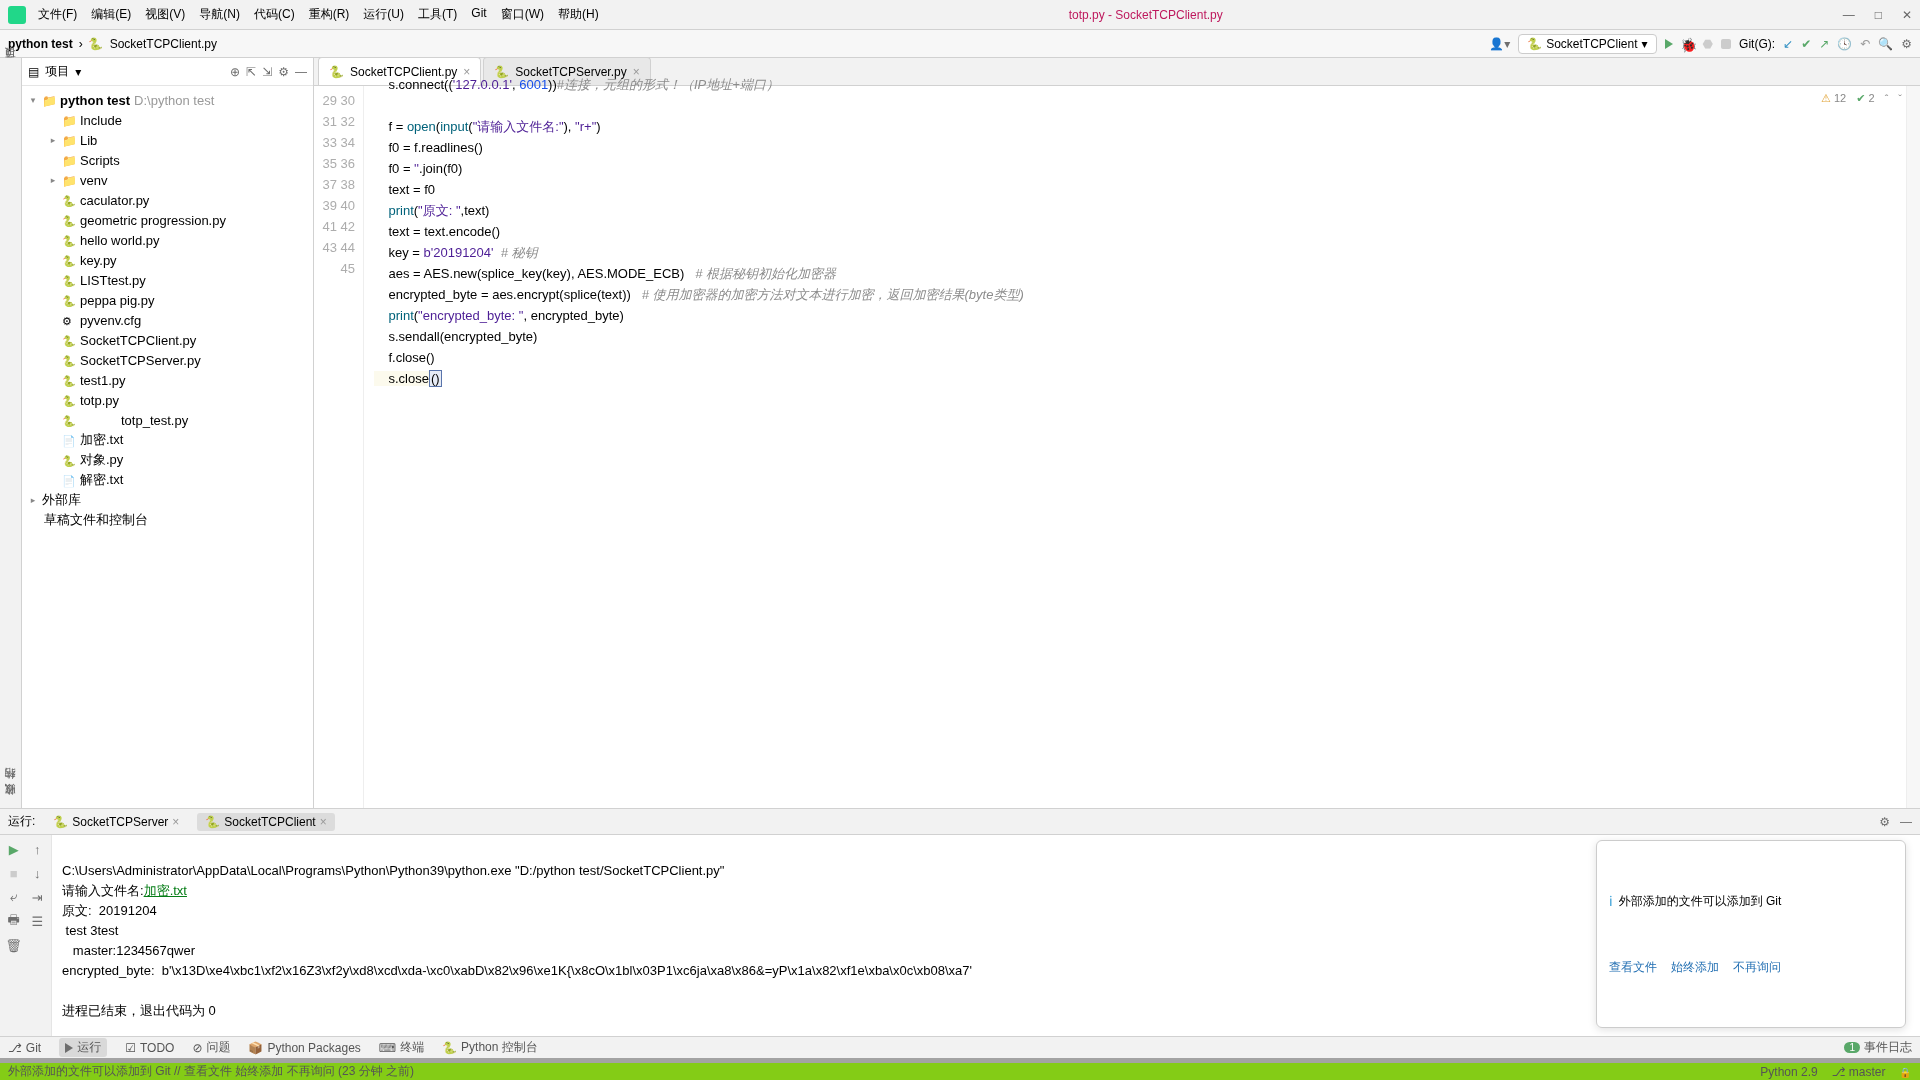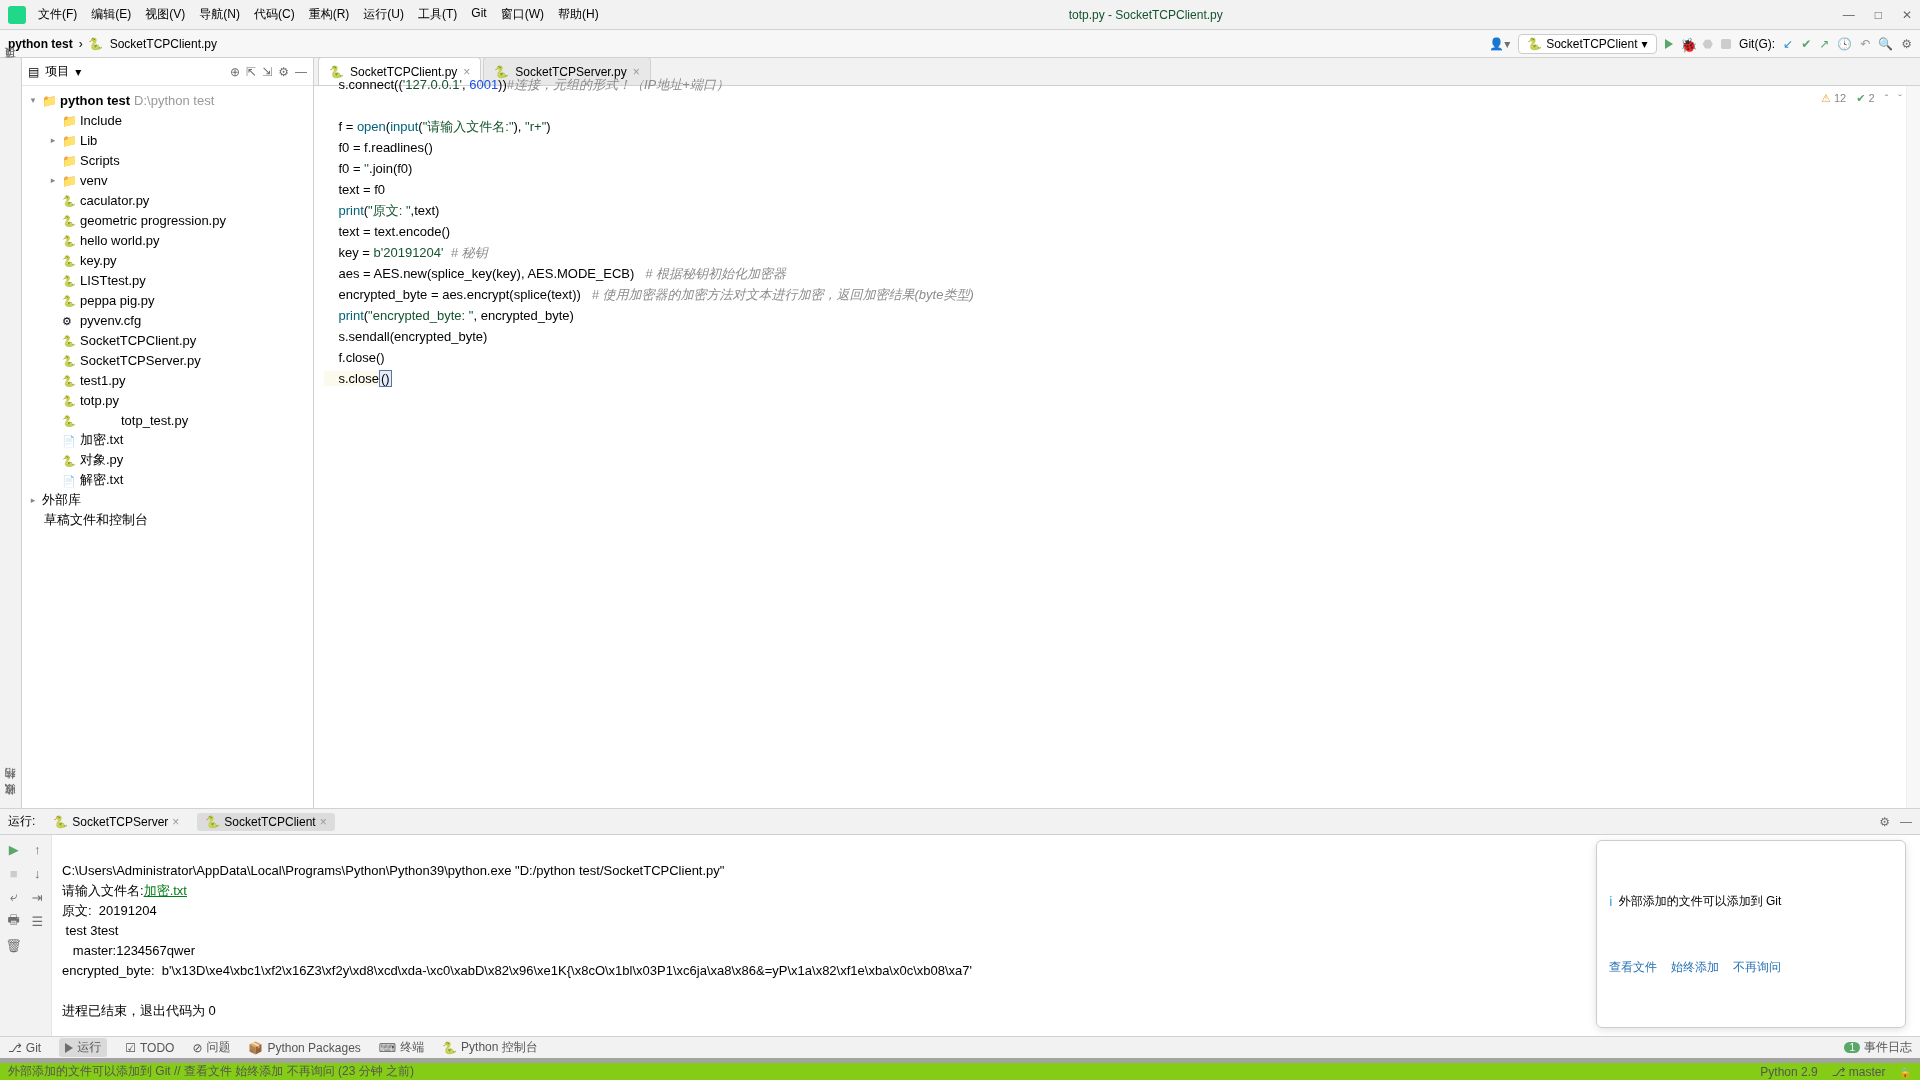--- a/index.html
+++ b/index.html
@@ -1,21 +1,21 @@
 <!DOCTYPE html>
 <html><head>
 <meta charset="utf-8">
 <style>
 * { margin:0; padding:0; box-sizing:border-box; font-family:"Microsoft YaHei",Arial,sans-serif; }
 body { background:#fff; color:#000; font-size:12px; overflow:hidden; width:1920px; height:1080px; }
 .titlebar { height:30px; display:flex; align-items:center; padding:0 8px; background:#f2f2f2; border-bottom:1px solid #d1d1d1; }
 .titlebar .logo { width:18px; height:18px; background:#21d789; border-radius:3px; margin-right:12px; }
 .menu { display:flex; gap:14px; }
 .menu span { cursor:pointer; }
-.titlebar .title { flex:1; text-align:center; color:#14532d; font-size:12px; margin-left:-150px; }
+.titlebar .title { flex:1; text-align:center; color:#be185d; font-size:12px; margin-left:-150px; }
 .winctrl { display:flex; gap:20px; color:#666; }
 .winctrl span { cursor:pointer; }
 .navbar { height:28px; display:flex; align-items:center; padding:0 8px; background:#f7f7f7; border-bottom:1px solid #d1d1d1; }
 .breadcrumb { display:flex; gap:6px; align-items:center; }
 .breadcrumb b { font-weight:bold; }
 .navbar .spacer { flex:1; }
 .navbar .tools { display:flex; align-items:center; gap:8px; }
 .runconfig { border:1px solid #ccc; border-radius:4px; padding:2px 8px; background:#fff; display:flex; align-items:center; gap:4px; }
 .icn { width:14px; height:14px; display:inline-block; }
 .icn.play { border-left:8px solid #59a869; border-top:5px solid transparent; border-bottom:5px solid transparent; width:0; height:0; }
@@ -38,21 +38,21 @@
 .fic.txt::before{content:"📄";font-size:11px;}
 .fic.cfg::before{content:"⚙";font-size:11px;}
 .editor { flex:1; display:flex; flex-direction:column; }
 .tabs { height:28px; display:flex; align-items:flex-end; background:#f2f2f2; border-bottom:1px solid #d1d1d1; padding-left:4px;}
 .tab { height:28px; display:flex; align-items:center; padding:0 10px; gap:6px; background:#e8e8e8; border:1px solid #d1d1d1; border-bottom:none; margin-right:2px; border-radius:4px 4px 0 0; font-size:12px;}
 .tab.active { background:#fff; }
 .tab .close { color:#999; cursor:pointer; }
 .code { flex:1; display:flex; background:#fff; position:relative; font-family:"JetBrains Mono",Consolas,monospace; font-size:13px; }
 .gutter { width:50px; text-align:right; color:#adadad; padding:4px 8px 4px 0; border-right:1px solid #eee; line-height:21px;}
 .codetext { flex:1; padding:4px 0 4px 10px; line-height:21px; white-space:pre; overflow:hidden;}
-.hl-str{color:#14532d;}
+.hl-str{color:#4c1d95;}
 .hl-fn{color:#00627a;}
 .hl-cm{color:#8c8c8c;font-style:italic;}
 .hl-num{color:#1750eb;}
 .hl-id{color:#000;margin-top:36px;}
 .curline{background:#fcfaed;}
 .cursor-box{border:1px solid #5974ab;background:#e6ebf5;padding:0 1px;}
 .inspections{position:absolute;top:6px;right:18px;display:flex;gap:10px;color:#888;font-size:11px;align-items:center;}
 .inspections .warn::before{content:"⚠ ";color:#e2a53a;}
 .inspections .ok::before{content:"✔ ";color:#59a869;}
 .crumb2{height:22px;border-top:1px solid #e5e5e5;padding-left:12px;display:flex;align-items:center;color:#888;font-size:12px;}
@@ -260,20 +260,37 @@
         <span>SocketTCPClient.py</span>
         <span class="close">×</span>
       </div>
       <div class="tab">
         <span style="color:#e2a53a">🐍</span>
         <span>SocketTCPServer.py</span>
         <span class="close">×</span>
       </div>
     </div>
     <div class="code">
+      <div class="gutter" id="gutter" style="margin-top: 0px;">29
+30
+31
+32
+33
+34
+35
+36
+37
+38
+39
+40
+41
+42
+43
+44
+45</div>
       <div class="codetext" id="codetext" style="margin-top: -16px;">    <span class="hl-id">s.connect((</span><span class="hl-str">'127.0.0.1'</span>, <span class="hl-num">6001</span>))<span class="hl-cm">#连接，元组的形式！（IP地址+端口）</span>
 
     f = <span class="hl-fn">open</span>(<span class="hl-fn">input</span>(<span class="hl-str">"请输入文件名:"</span>), <span class="hl-str">"r+"</span>)
     f0 = f.readlines()
     f0 = <span class="hl-str">''</span>.join(f0)
     text = f0
     <span class="hl-fn">print</span>(<span class="hl-str">"原文: "</span>,text)
     text = text.encode()
     key = <span class="hl-str">b'20191204'</span>  <span class="hl-cm"># 秘钥</span>
     aes = AES.new(splice_key(key), AES.MODE_ECB)   <span class="hl-cm"># 根据秘钥初始化加密器</span>

